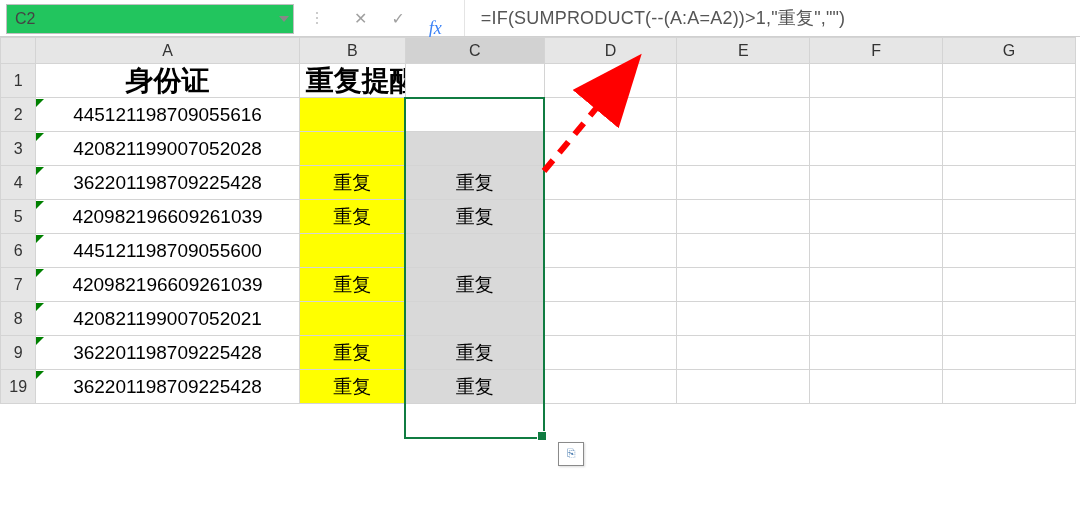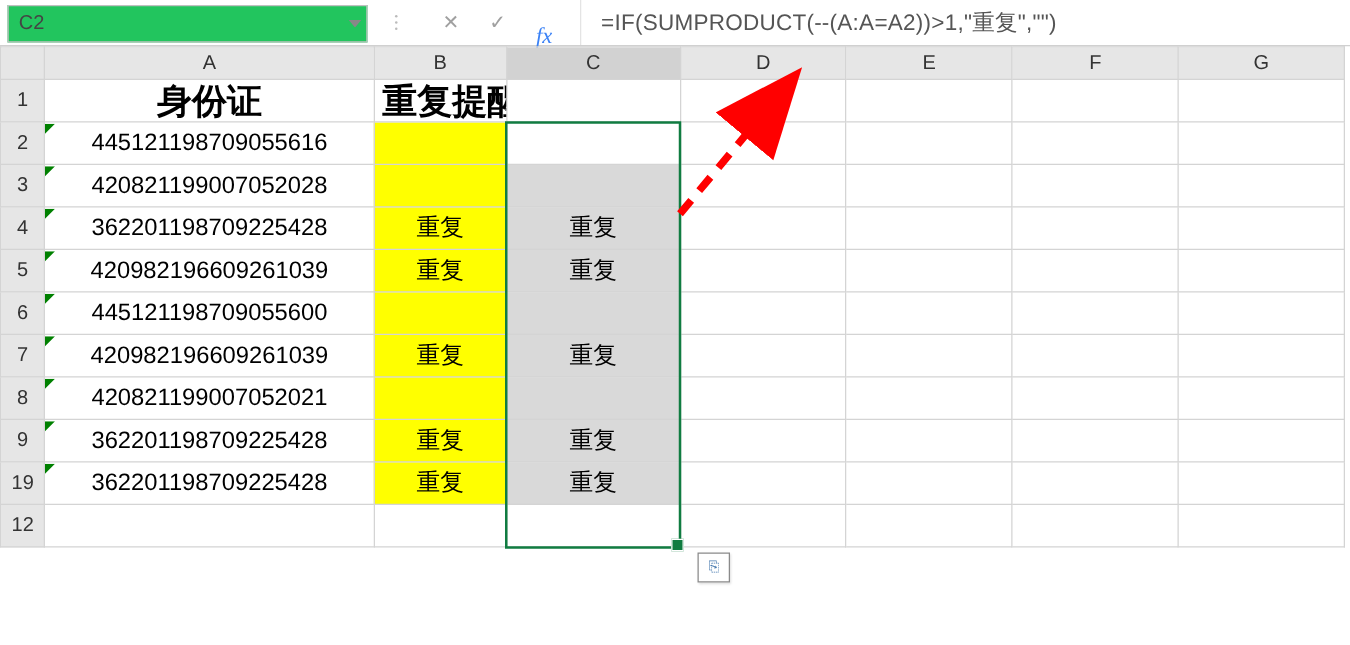--- a/index.html
+++ b/index.html
@@ -501,44 +501,20 @@
           <td>
             <div class="cell-inner"></div>
           </td>
           <td>
             <div class="cell-inner"></div>
           </td>
           <td>
             <div class="cell-inner"></div>
           </td>
         </tr>
-        <tr>
-          <th class="rowhdr">12</th>
-          <td>
-            <div class="cell-inner"></div>
-          </td>
-          <td>
-            <div class="cell-inner"></div>
-          </td>
-          <td>
-            <div class="cell-inner"></div>
-          </td>
-          <td>
-            <div class="cell-inner"></div>
-          </td>
-          <td>
-            <div class="cell-inner"></div>
-          </td>
-          <td>
-            <div class="cell-inner"></div>
-          </td>
-          <td>
-            <div class="cell-inner"></div>
-          </td>
-        </tr>
       </tbody>
   </table>
 
   <div id="selbox" class="selection-box" style="left: 404.141px; top: 59.5px; width: 141.031px; height: 342px;"></div>
 
   <div id="pastetag" class="paste-tag" style="left: 558.172px; top: 404.5px;">
     <span>⎘</span>
   </div>
 
   <svg class="arrow" viewBox="0 0 110 126">

